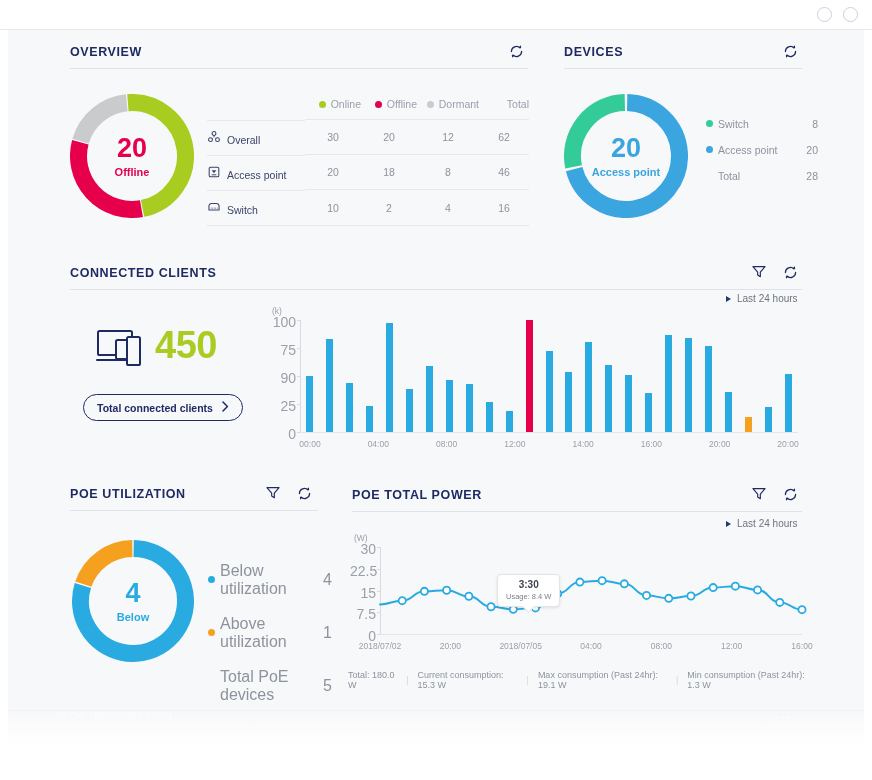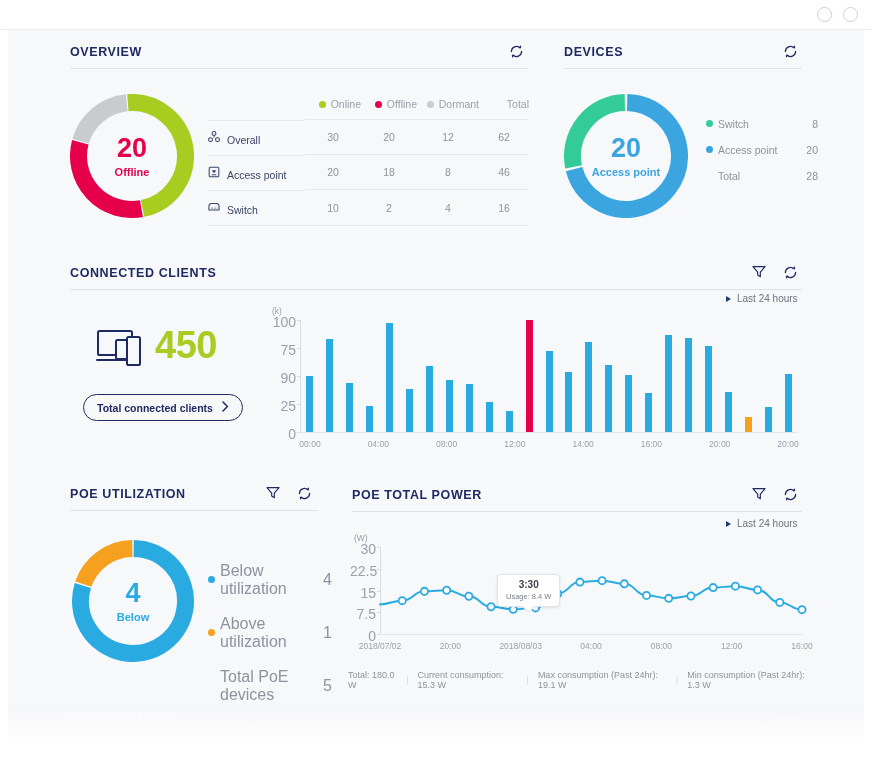--- a/index.html
+++ b/index.html
@@ -511,21 +511,21 @@
         <circle cx="320.7368421052632" cy="63.33" r="3.6" fill="#ffffff" stroke="#29abe2" stroke-width="1.8"></circle>
         <circle cx="342.9473684210526" cy="61.010000000000005" r="3.6" fill="#ffffff" stroke="#29abe2" stroke-width="1.8"></circle>
         <circle cx="365.15789473684214" cy="52.6" r="3.6" fill="#ffffff" stroke="#29abe2" stroke-width="1.8"></circle>
         <circle cx="387.36842105263156" cy="51.15" r="3.6" fill="#ffffff" stroke="#29abe2" stroke-width="1.8"></circle>
         <circle cx="409.57894736842104" cy="54.92000000000001" r="3.6" fill="#ffffff" stroke="#29abe2" stroke-width="1.8"></circle>
         <circle cx="431.7894736842105" cy="67.39" r="3.6" fill="#ffffff" stroke="#29abe2" stroke-width="1.8"></circle>
         <circle cx="454" cy="74.64" r="3.6" fill="#ffffff" stroke="#29abe2" stroke-width="1.8"></circle>
       </svg>
       <div class="tick-x" style="left: 32px; top: 106px;">2018/07/02</div>
       <div class="tick-x" style="left: 102.333px; top: 106px;">20:00</div>
-      <div class="tick-x" style="left: 172.667px; top: 106px;">2018/08/03</div>
+      <div class="tick-x" style="left: 172.667px; top: 106px;">2018/07/05</div>
       <div class="tick-x" style="left: 243px; top: 106px;">04:00</div>
       <div class="tick-x" style="left: 313.333px; top: 106px;">08:00</div>
       <div class="tick-x" style="left: 383.667px; top: 106px;">12:00</div>
       <div class="tick-x" style="left: 454px; top: 106px;">16:00</div>
     </div>
 
   <div class="tooltip" id="line-tooltip" style="left:497px; top:574px;">
     <div class="tt-t">3:30</div>
     <div class="tt-s">Usage: 8.4 W</div>
     <div class="tail"></div>

